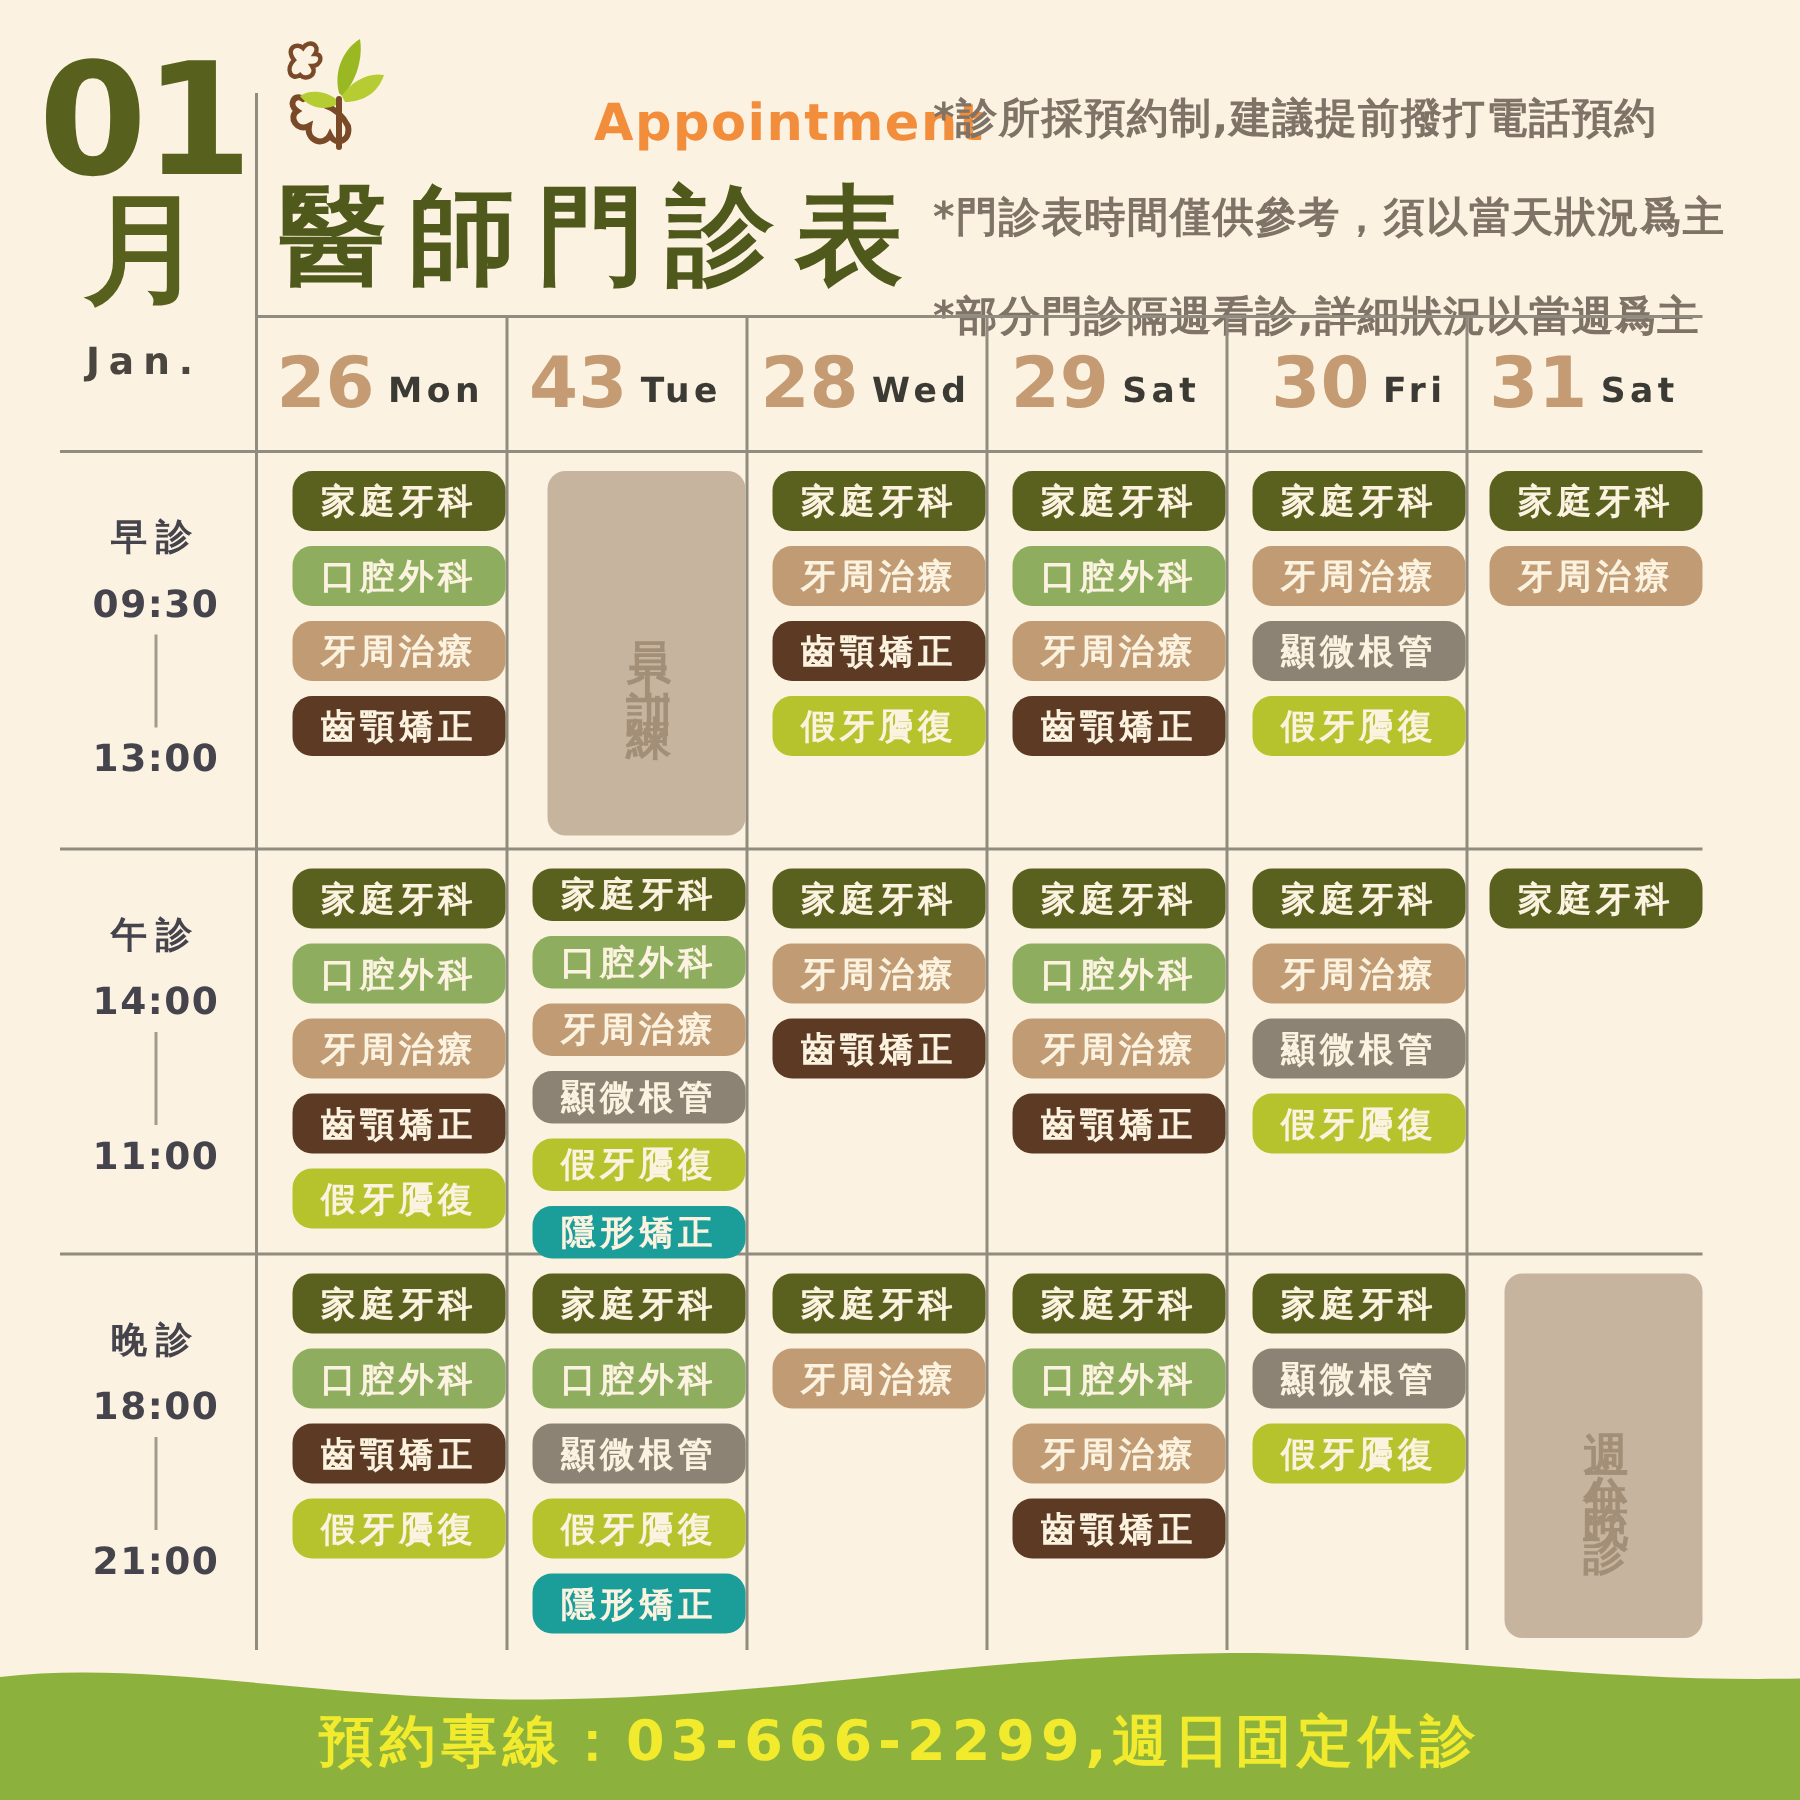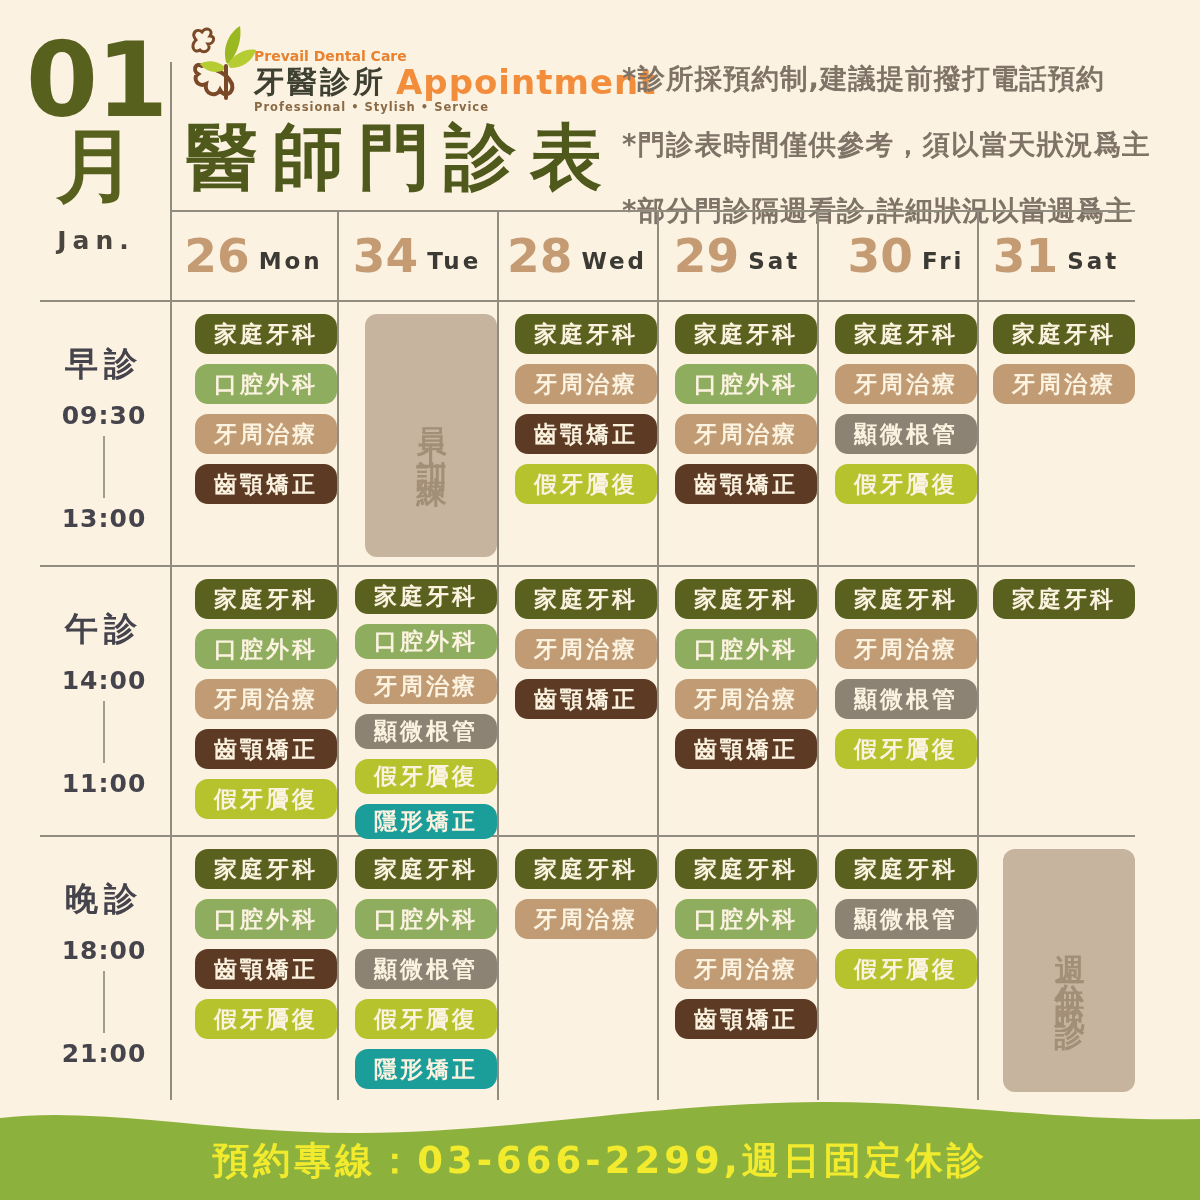--- a/index.html
+++ b/index.html
@@ -26,21 +26,21 @@
   .note-line{font-size:27.5px;font-weight:600;color:#7e7366;height:66px;display:flex;align-items:center;white-space:nowrap;letter-spacing:1px;}
   
   .vline{width:2px;background:#908c7f;}
   .hline{height:2px;background:#908c7f;}
   
   .day-head{position:absolute;top:212px;height:86px;display:flex;align-items:center;justify-content:center;}
   .day-num{font-size:47px;font-weight:800;color:#c49b72;}
   .day-abbr{font-size:23px;font-weight:800;color:#3b3a35;letter-spacing:3px;margin-left:9px;margin-top:12px;}
   
   .session-label{position:absolute;left:40px;width:128px;display:flex;flex-direction:column;align-items:center;}
-  .session-name{font-size:33px;font-weight:800;color:#45434c;letter-spacing:6px;}
+  .session-name{font-size:24px;font-weight:800;color:#45434c;letter-spacing:6px;}
   .session-start,.session-end{font-size:25px;font-weight:800;color:#45434c;letter-spacing:1px;}
   .session-start{margin-top:14px;}
   .session-connector{width:2px;height:62px;background:#a09c90;margin:6px 0;}
   
   .cell{position:absolute;display:flex;flex-direction:column;align-items:flex-end;padding-top:14px;}
   .badge{
     min-width:114px;height:40px;margin-bottom:10px;padding:0 14px;
     border-radius:13px;display:flex;align-items:center;justify-content:center;
     font-size:23px;font-weight:700;letter-spacing:3px;white-space:nowrap;
   }
@@ -64,25 +64,20 @@
 
 <div class="abs logo">
   <svg width="78" height="96" viewBox="0 0 78 96">
     <path d="M14 18 C8 10 16 6 20 10 C24 4 32 8 28 14 C34 14 32 22 26 22 C30 28 22 32 18 28 C12 32 8 24 14 18 Z" fill="none" stroke="#7a4a28" stroke-width="3" stroke-linecap="round"></path>
     <path d="M20 44 C14 40 10 48 16 52 C10 56 16 66 24 62 C22 72 34 76 38 68 C42 76 52 72 50 62 C46 54 40 50 34 48" fill="none" stroke="#7a4a28" stroke-width="4" stroke-linecap="round"></path>
     <path d="M44 40 C40 24 48 10 58 4 C60 16 56 32 46 42 Z" fill="#9ab821"></path>
     <path d="M46 42 C52 32 64 26 74 28 C70 40 60 46 48 46 Z" fill="#b5cc33"></path>
     <path d="M42 44 C34 38 24 38 18 42 C24 50 34 52 42 48 Z" fill="#b5cc33"></path>
     <path d="M44 44 C44 56 44 66 44 76" fill="none" stroke="#7a4a28" stroke-width="4" stroke-linecap="round"></path>
   </svg>
-  <div class="logo-text">
-    <span class="brand-en">Prevail Dental Care</span>
-    <span class="brand-cjk">牙醫診所</span>
-    <span class="brand-tagline">Professional • Stylish • Service</span>
-  </div>
 </div>
 
 <div class="abs appointment">Appointment</div>
 <div class="abs main-title">醫師門診表</div>
 
 <div class="abs notes">
   <div class="note-line">*診所採預約制,建議提前撥打電話預約</div>
   <div class="note-line">*門診表時間僅供參考，須以當天狀況爲主</div>
   <div class="note-line">*部分門診隔週看診,詳細狀況以當週爲主</div>
 </div>
@@ -97,21 +92,21 @@
 <div class="abs hline" style="left:40px;top:300px;width:1095px;"></div>
 <div class="abs hline" style="left:40px;top:565px;width:1095px;"></div>
 <div class="abs hline" style="left:40px;top:835px;width:1095px;"></div>
 
 <div id="day-headers">
     <div class="day-head" style="left: 170px; width: 167px; justify-content: center;">
       <span class="day-num">26</span>
       <span class="day-abbr">Mon</span>
     </div>
     <div class="day-head" style="left: 337px; width: 160px;">
-      <span class="day-num">34</span>
+      <span class="day-num">43</span>
       <span class="day-abbr">Tue</span>
     </div>
     <div class="day-head" style="left: 497px; width: 160px;">
       <span class="day-num">28</span>
       <span class="day-abbr">Wed</span>
     </div>
     <div class="day-head" style="left: 657px; width: 160px;">
       <span class="day-num">29</span>
       <span class="day-abbr">Sat</span>
     </div>

